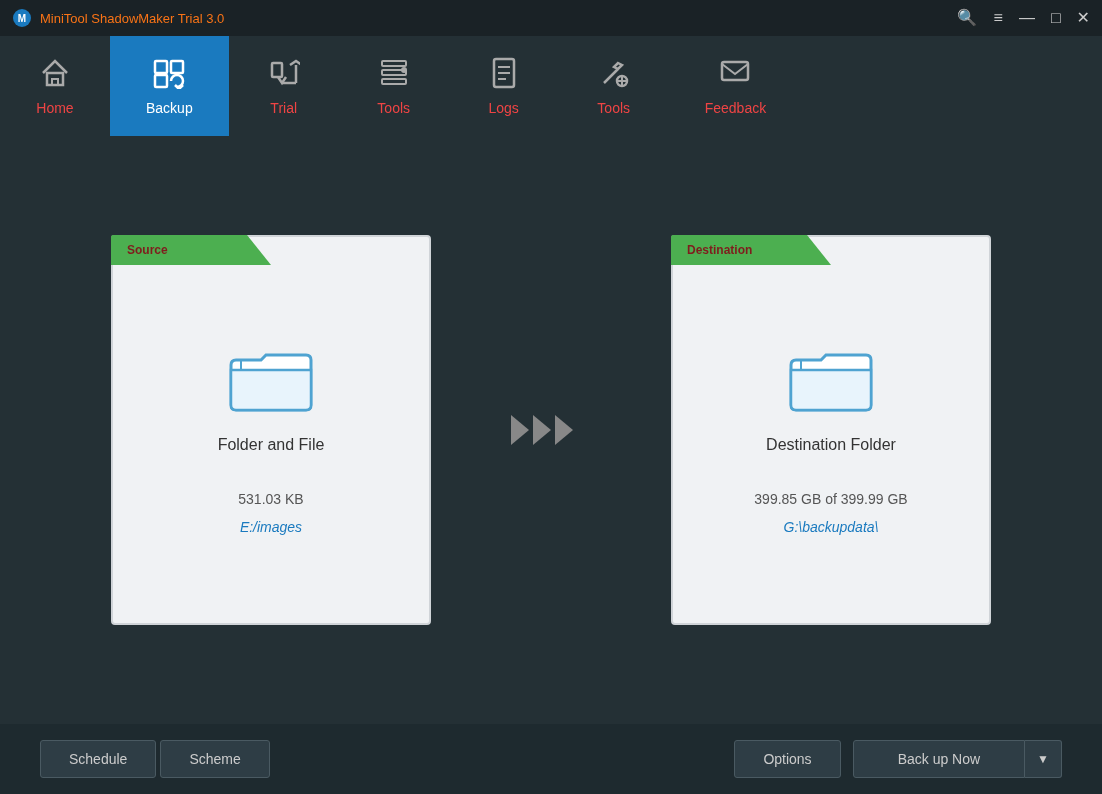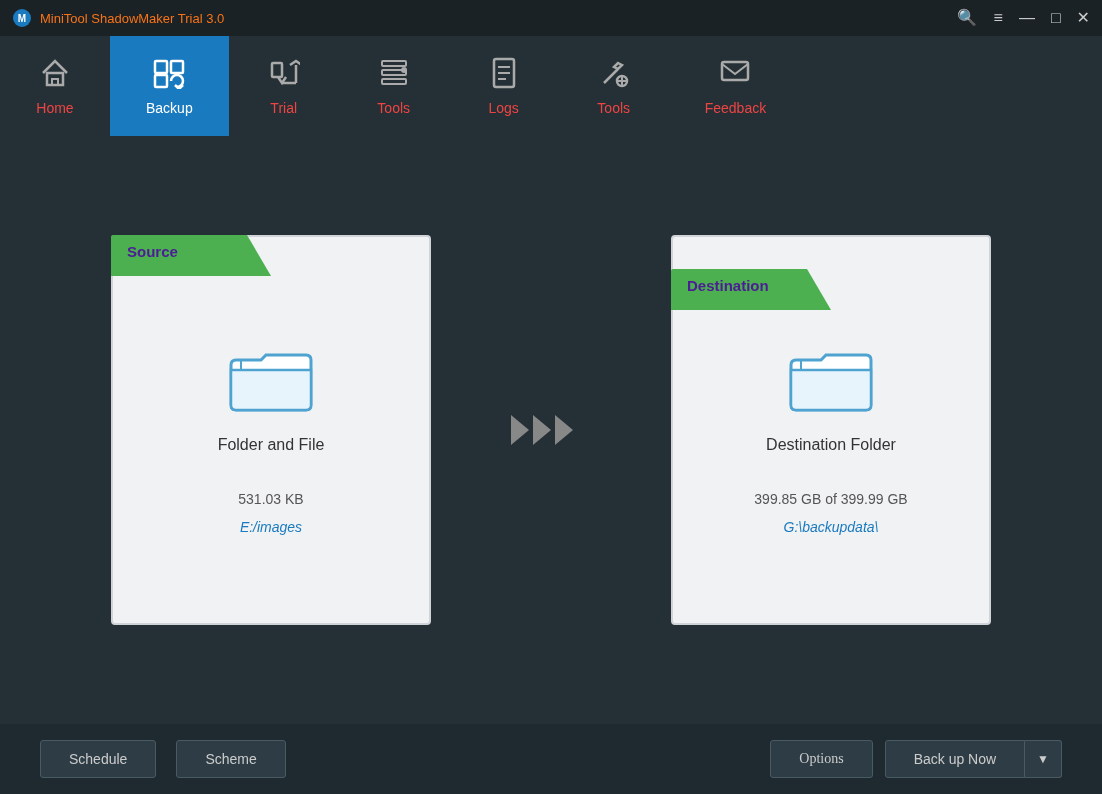--- a/index.html
+++ b/index.html
@@ -107,31 +107,30 @@
       gap: 12px;
       cursor: pointer;
       position: relative;
       border: 2px solid #d0d4d8;
     }
     .card-header {
       position: absolute;
       top: -2px;
       left: -2px;
       background: #4caf50;
-      color: #4c1d95;
-      font-size: 15px;
+      color: #7f1d1d;
+      font-size: 12px;
       font-weight: bold;
-      padding: 8px 20px 16px 16px;
+      padding: 8px 20px 8px 16px;
       clip-path: polygon(0 0, 85% 0, 100% 100%, 0 100%);
       min-width: 160px;
       border-radius: 2px 0 0 0;
     }
     .card-header.dest {
       background: #4caf50;
-      margin-top: 34px;
     }
 
     .folder-icon {
       margin-top: 20px;
     }
     .folder-svg {
       width: 90px;
       height: 75px;
     }
 
@@ -164,40 +163,40 @@
     .bottombar {
       background: #1e2a2f;
       height: 70px;
       display: flex;
       align-items: center;
       padding: 0 40px;
       justify-content: space-between;
     }
     .bottom-left {
       display: flex;
-      gap: 20px;
+      gap: 4px;
     }
     .bottom-right {
       display: flex;
       gap: 0;
     }
     .btn {
       background: #2e3d45;
       color: #ccc;
       border: 1px solid #4a5a62;
       padding: 10px 28px;
       font-size: 14px;
       cursor: pointer;
       border-radius: 3px;
     }
     .btn-primary {
       background: #2e3d45;
       color: #ccc;
       border: 1px solid #4a5a62;
-      padding: 10px 28px;
+      padding: 10px 44px;
       font-size: 14px;
       cursor: pointer;
       border-radius: 3px 0 0 3px;
     }
     .btn-dropdown {
       background: #2e3d45;
       color: #ccc;
       border: 1px solid #4a5a62;
       border-left: none;
       padding: 10px 12px;
@@ -348,17 +347,17 @@
   </div>
 
 </div>
 
 <div class="bottombar">
   <div class="bottom-left">
     <button class="btn">Schedule</button>
     <button class="btn">Scheme</button>
   </div>
   <div class="bottom-right">
-    <button class="btn" style="border-radius:3px; margin-right:12px;font-family:Liberation Serif, serif;">Options</button>
+    <button class="btn" style="border-radius:3px; margin-right:12px;">Options</button>
     <button class="btn-primary">Back up Now</button>
     <button class="btn-dropdown">▼</button>
   </div>
 </div>
 
 </body></html>

